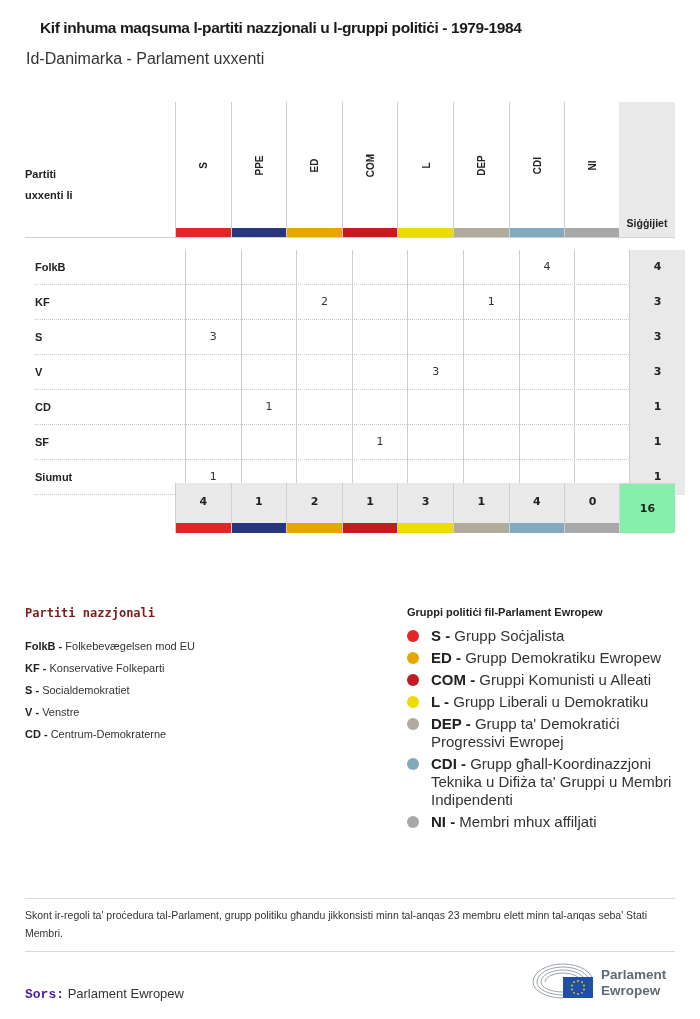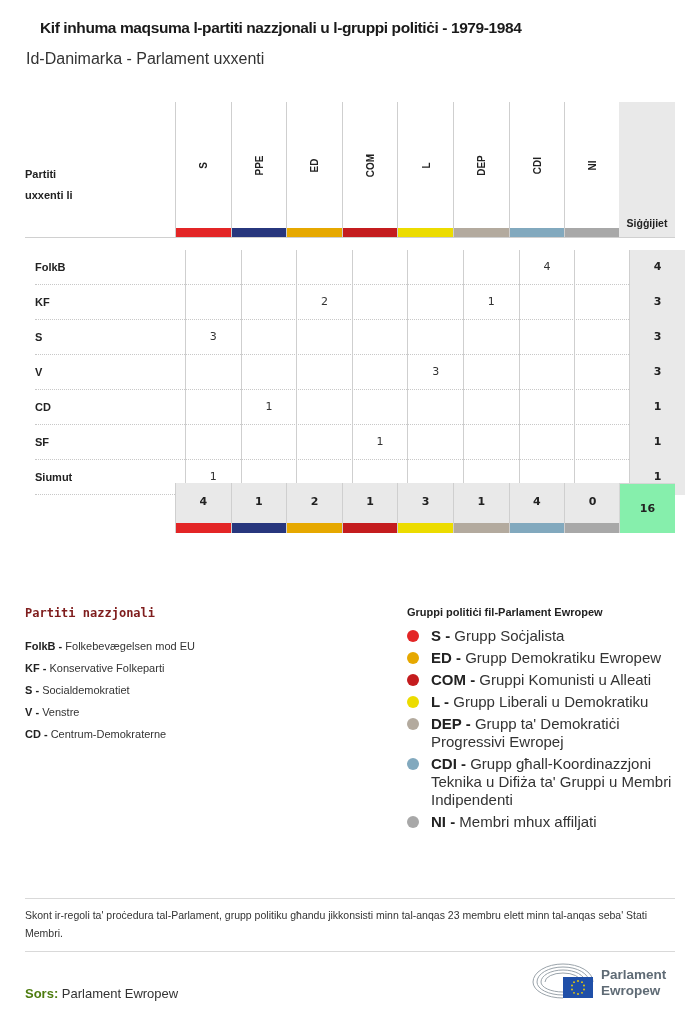--- a/index.html
+++ b/index.html
@@ -33,21 +33,21 @@
 
   .legend-right { position: absolute; left: 407px; top: 606px; width: 275px; }
   .legend-right h3 { font-size: 11px; font-weight: bold; margin-bottom: 9px; color: #222; font-family: "Liberation Sans", sans-serif; }
   .litem { position: relative; padding-left: 24px; font-size: 15px; line-height: 18px; margin-bottom: 4px; color: #333; font-family: "Liberation Sans", sans-serif; }
   .litem b { color: #222; }
   .dot { position: absolute; left: 0; top: 3px; width: 12px; height: 12px; border-radius: 50%; }
 
   .divider { position: absolute; left: 25px; width: 650px; height: 1px; background: #d9d9d9; }
   .note { position: absolute; left: 25px; top: 906px; width: 650px; font-size: 10.5px; line-height: 18px; color: #333; font-family: "Liberation Sans", sans-serif; }
   .source { position: absolute; left: 25px; top: 986px; font-size: 13px; color: #333; font-family: "Liberation Sans", sans-serif; }
-  .source b { color: #4d7c0f; }
+  .source b { color: #4c1d95; font-family: Liberation Mono, monospace; }
   .logo { position: absolute; left: 529px; top: 962px; width: 150px; height: 38px; }
   .logo .txt { position: absolute; left: 72px; top: 5px; font-size: 13.5px; font-weight: bold; color: #5f6b75; line-height: 16px; font-family: "Liberation Sans", sans-serif; }
 </style>
 </head>
 <body>
 
 <div class="title">Kif inhuma maqsuma l-partiti nazzjonali u l-gruppi politiċi - 1979-1984</div>
 <div class="subtitle">Id-Danimarka - Parlament uxxenti</div>
 
 <div class="table" id="tbl">

